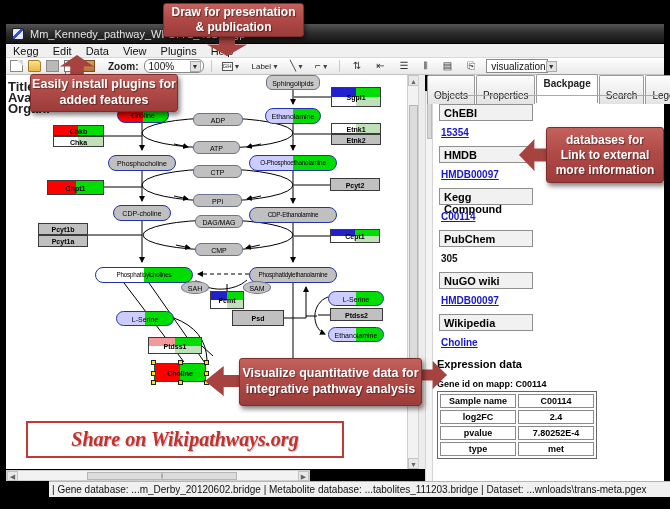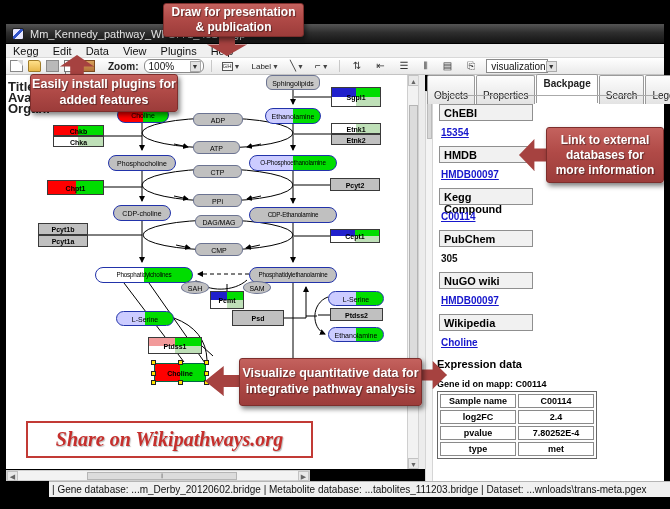--- a/index.html
+++ b/index.html
@@ -90,21 +90,21 @@
   .callout{position:absolute;z-index:50;background:linear-gradient(180deg,#c4625e 0%,#b04a47 45%,#9c3c3a 100%);
     border:1px solid #7d2e2c;border-radius:3px;box-shadow:2px 3px 5px rgba(0,0,0,.5);
     color:#fff;font-weight:bold;text-align:center;display:flex;flex-direction:column;justify-content:center;
     text-shadow:1px 1px 1px rgba(0,0,0,.45);}
   .callout div{line-height:1.25;}
   .co-arrow{position:absolute;z-index:49;background:#a64240;box-shadow:1px 2px 3px rgba(0,0,0,.4);}
   .arr-down{clip-path:polygon(30% 0,70% 0,70% 42%,100% 42%,50% 100%,0 42%,30% 42%);}
   .arr-up{clip-path:polygon(50% 0,100% 58%,70% 58%,70% 100%,30% 100%,30% 58%,0 58%);}
   .arr-left{clip-path:polygon(0 50%,55% 0,55% 30%,100% 30%,100% 70%,55% 70%,55% 100%);}
   .arr-right{clip-path:polygon(100% 50%,45% 0,45% 30%,0 30%,0 70%,45% 70%,45% 100%);}
-  #share-box{position:absolute;left:26px;top:421px;width:287px;height:37px;z-index:50;
+  #share-box{position:absolute;left:26px;top:421px;width:318px;height:37px;z-index:50;
     border:2px solid #c23a35;background:rgba(255,255,255,.9);display:flex;align-items:center;justify-content:center;}
   #share-box span{font-family:"Liberation Serif",serif;font-style:italic;font-weight:bold;font-size:20px;
     color:#c62f2c;text-shadow:1px 1px 1px rgba(120,120,120,.5);}
 </style>
 </head>
 <body>
 
 <div id="stage">
 
   <div id="titlebar">
@@ -424,22 +424,22 @@
   <div class="co-arrow arr-down" style="left:207px;top:36px;width:40px;height:20px;"></div>
 
   <div class="co-arrow arr-up" style="left:60px;top:55px;width:34px;height:20px;"></div>
   <div class="callout" style="left:30px;top:74px;width:148px;height:38px;font-size:12.5px;">
     <div>Easily install plugins for</div>
     <div>added features</div>
   </div>
 
   <div class="co-arrow arr-left" style="left:519px;top:139px;width:28px;height:32px;"></div>
   <div class="callout" style="left:546px;top:127px;width:118px;height:56px;font-size:12px;">
+    <div>databases for</div>
     <div>Link to external</div>
-    <div>databases for</div>
     <div>more information</div>
   </div>
 
   <div class="co-arrow arr-left" style="left:205px;top:366px;width:34px;height:30px;"></div>
   <div class="co-arrow arr-right" style="left:421px;top:361px;width:26px;height:28px;"></div>
   <div class="callout" style="left:239px;top:358px;width:183px;height:48px;font-size:12.5px;">
     <div>Visualize quantitative data for</div>
     <div>integrative pathway analysis</div>
   </div>
 

